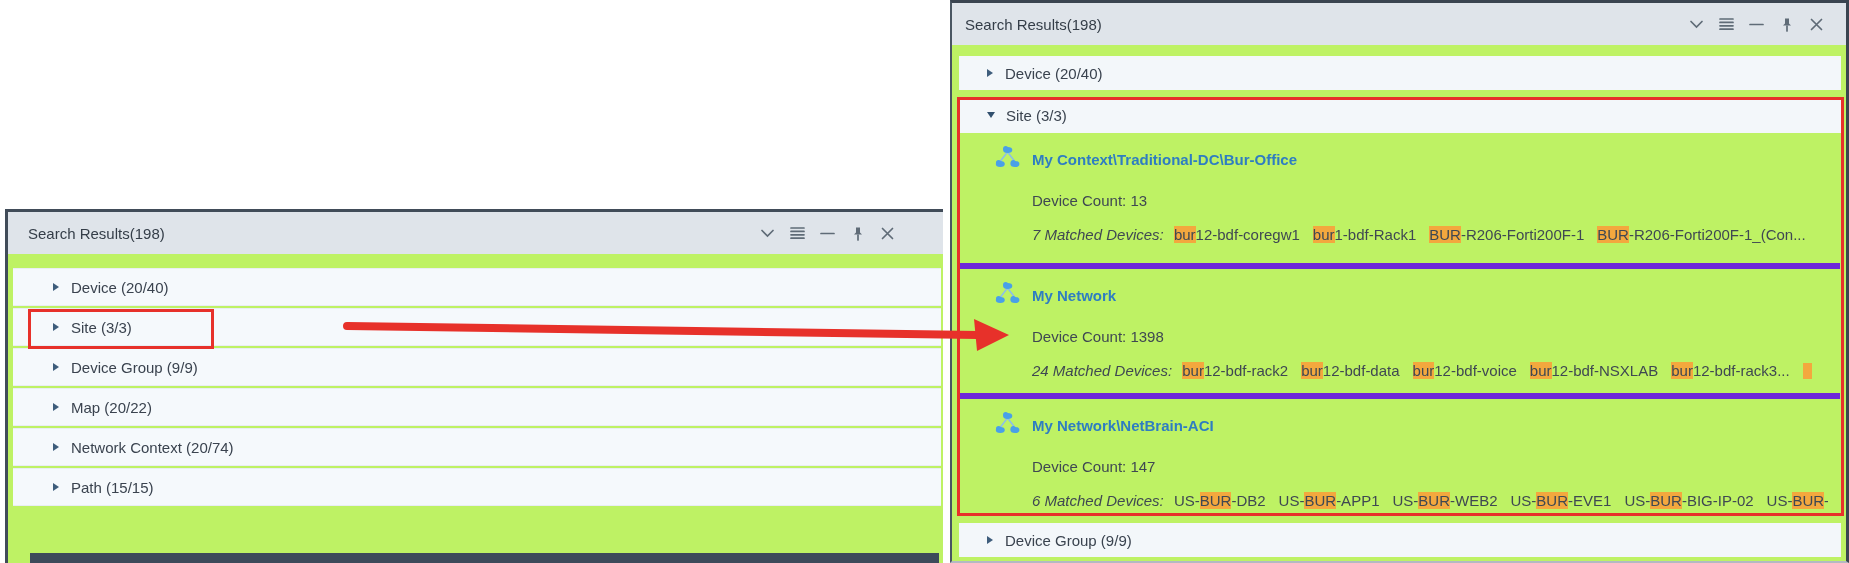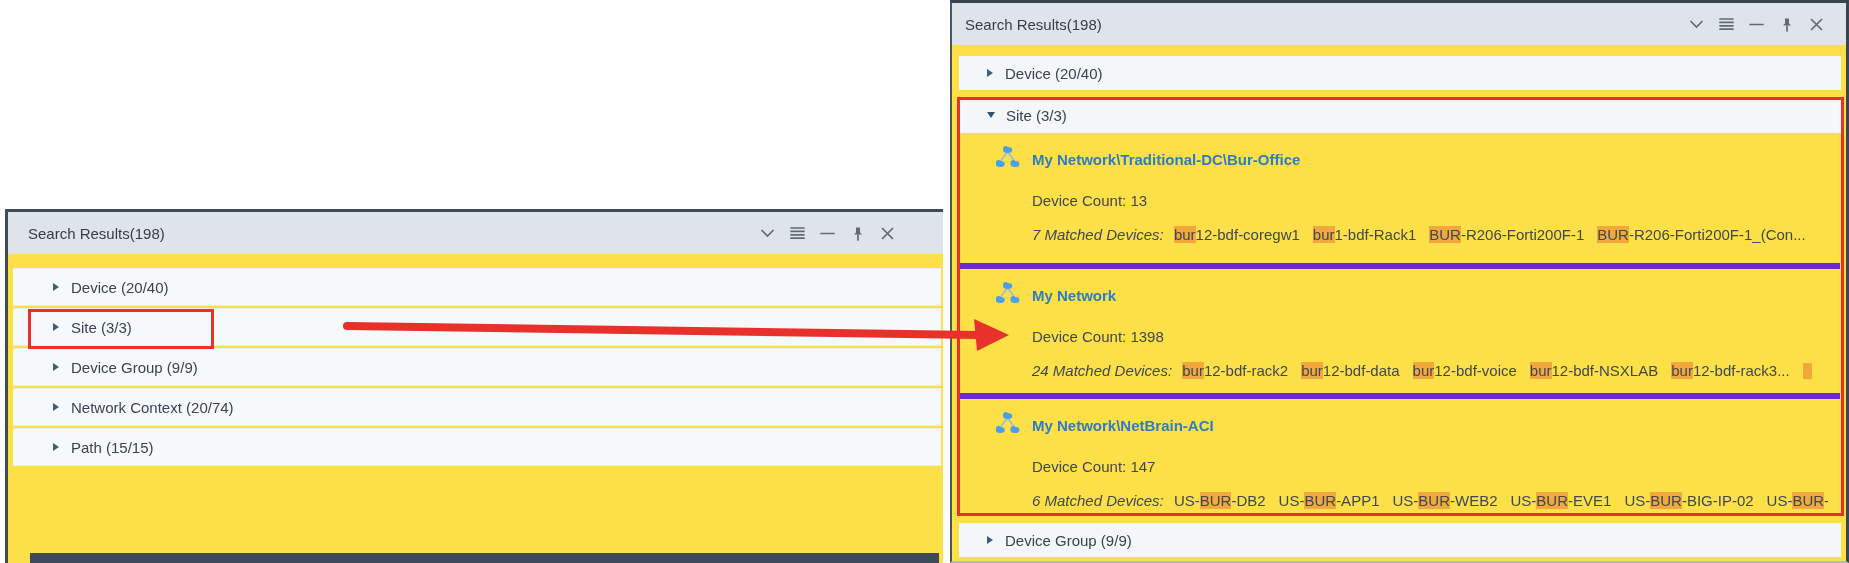--- a/index.html
+++ b/index.html
@@ -1,19 +1,19 @@
 <!DOCTYPE html>
 <html><head>
 <meta charset="utf-8">
 <style>
   html,body{margin:0;padding:0;background:#ffffff;overflow:hidden;}
   #stage{position:relative;width:1849px;height:563px;font-family:"Liberation Sans",sans-serif;color:#3f4852;}
 
   
-  .panel{position:absolute;background:#fde047;box-sizing:border-box;padding-left:12px;}
+  .panel{position:absolute;background:#bef264;box-sizing:border-box;padding-left:12px;}
   #left-panel{left:5px;top:209px;width:938px;height:354px;border-top:3px solid #414c59;border-left:3px solid #414c59;}
   #right-panel{left:950px;top:0;width:899px;height:563px;border-top:3px solid #3a4450;border-right:3px solid #3a4450;border-left:2px solid #4a5662;border-bottom:2px solid #b3bac2;}
 
   .phead{position:absolute;left:0;right:0;height:42px;background:#dfe4ea;display:flex;align-items:center;}
   .phead .ptitle{font-size:15px;color:#343d48;padding-left:20px;}
   #right-panel .phead .ptitle{padding-left:13px;}
   .win-icons{position:absolute;top:0;bottom:0;display:flex;align-items:center;gap:15px;}
   #left-panel .win-icons{right:48px;}
   #right-panel .win-icons{right:22px;}
   .wicon{width:15px;height:15px;display:inline-flex;align-items:center;justify-content:center;cursor:pointer;}
@@ -92,20 +92,24 @@
     <span class="tri-r"></span>
     <span>Device (20/40)</span>
   </div>
         <div class="lrow">
     <span class="tri-r"></span>
     <span>Site (3/3)</span>
   </div>
         <div class="lrow">
     <span class="tri-r"></span>
     <span>Device Group (9/9)</span>
+  </div>
+        <div class="lrow">
+    <span class="tri-r"></span>
+    <span>Map (20/22)</span>
   </div>
         <div class="lrow">
     <span class="tri-r"></span>
     <span>Network Context (20/74)</span>
   </div>
         <div class="lrow">
     <span class="tri-r"></span>
     <span>Path (15/15)</span>
   </div>
       </div>
@@ -164,21 +168,21 @@
         <g fill="#49a0e8">
           <circle cx="11.7" cy="3.6" r="2.6"></circle>
                 <ellipse cx="13.7" cy="5" rx="4.6" ry="3"></ellipse>
           <circle cx="4.6" cy="17.6" r="2.6"></circle>
                 <ellipse cx="6.3" cy="19" rx="4.5" ry="3"></ellipse>
           <circle cx="19.2" cy="17.6" r="2.6"></circle>
                 <ellipse cx="20.9" cy="19" rx="4.5" ry="3"></ellipse>
         </g>
       </svg>
     </span>
-    <div class="site-title">My Network\Traditional-DC\Bur-Office</div>
+    <div class="site-title">My Context\Traditional-DC\Bur-Office</div>
     <div class="site-count">Device Count: 13</div>
     <div class="site-matched">
       <span class="mprefix">7 Matched Devices:</span>
     <span class="dev"><span class="hl">bur</span><span>12-bdf-coregw1</span></span><span class="dev"><span class="hl">bur</span><span>1-bdf-Rack1</span></span><span class="dev"><span class="hl">BUR</span><span>-R206-Forti200F-1</span></span><span class="dev"><span class="hl">BUR</span><span>-R206-Forti200F-1_(Con...</span></span></div>
   </div>
         <div class="entry">
     <span class="site-ic">
       <svg width="27" height="25" viewBox="0 0 27 25">
         <line x1="13.5" y1="7" x2="6.5" y2="16" stroke="#8abdec" stroke-width="1.5"></line>
         <line x1="13.5" y1="7" x2="20.5" y2="16" stroke="#8abdec" stroke-width="1.5"></line>

